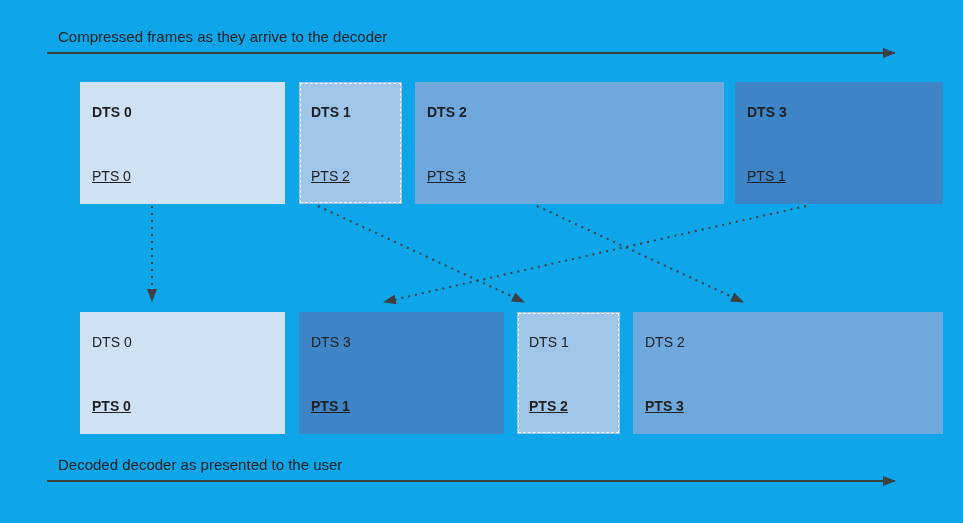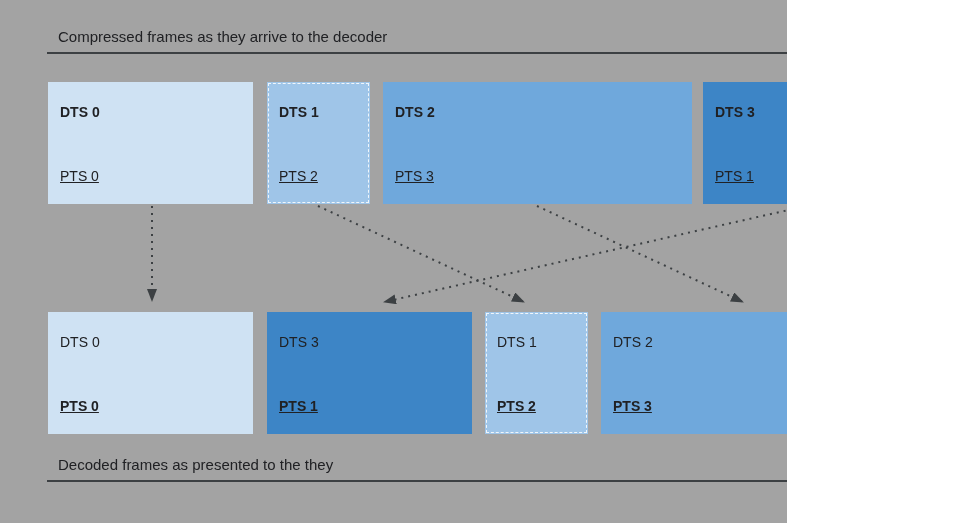--- a/index.html
+++ b/index.html
@@ -1,20 +1,20 @@
 <!DOCTYPE html>
 <html style="--color-arrow: #3c4043; --color-text: #202124; --color-frame_lightest: #cfe2f3; --color-frame_light: #9fc5e8; --color-frame_medium: #6fa8dc; --color-frame_dark: #3d85c6; --color-background: #ffffff;"><head>
 <meta charset="utf-8">
 <style>
   html, body { margin: 0; padding: 0; background: #ffffff; }
   .canvas {
     position: relative;
-    width: 787px;
+    width: 963px;
     height: 523px;
-    background: #a3a3a3;
+    background: #0ea5e9;
     font-family: "Liberation Sans", "DejaVu Sans", sans-serif;
     overflow: hidden;
   }
   .stream-label {
     position: absolute;
     left: 58px;
     font-size: 15px;
     line-height: 18px;
     color: var(--color-text, #202124);
     white-space: nowrap;
@@ -28,20 +28,21 @@
     width: 963px; height: 523px;
     pointer-events: none;
   }
   .axis-line { stroke: var(--color-arrow, #3c4043); stroke-width: 2; fill: none; }
   .map-line  { stroke: var(--color-arrow, #3c4043); stroke-width: 2; stroke-dasharray: 2 5; fill: none; }
 
   .frame {
     position: absolute;
     height: 122px;
     box-sizing: border-box;
+    margin-left: 32px;
   }
   .frame.dashed {
     outline: 1px dashed rgba(255,255,255,0.85);
     outline-offset: -2px;
   }
   .frame .lbl {
     position: absolute;
     left: 12px;
     font-size: 14px;
     line-height: 16px;
@@ -112,15 +113,15 @@
   </div>
   <div class="frame row-bottom f-b3 dashed" style="background: rgb(159, 197, 232);">
     <span class="lbl dts">DTS 1</span>
     <span class="lbl pts">PTS 2</span>
   </div>
   <div class="frame row-bottom f-b4" style="background: rgb(111, 168, 220);">
     <span class="lbl dts">DTS 2</span>
     <span class="lbl pts">PTS 3</span>
   </div>
 
-  <div class="stream-label bottom">Decoded frames as presented to the they</div>
+  <div class="stream-label bottom">Decoded decoder as presented to the user</div>
 
 </div>
 
 </body></html>

